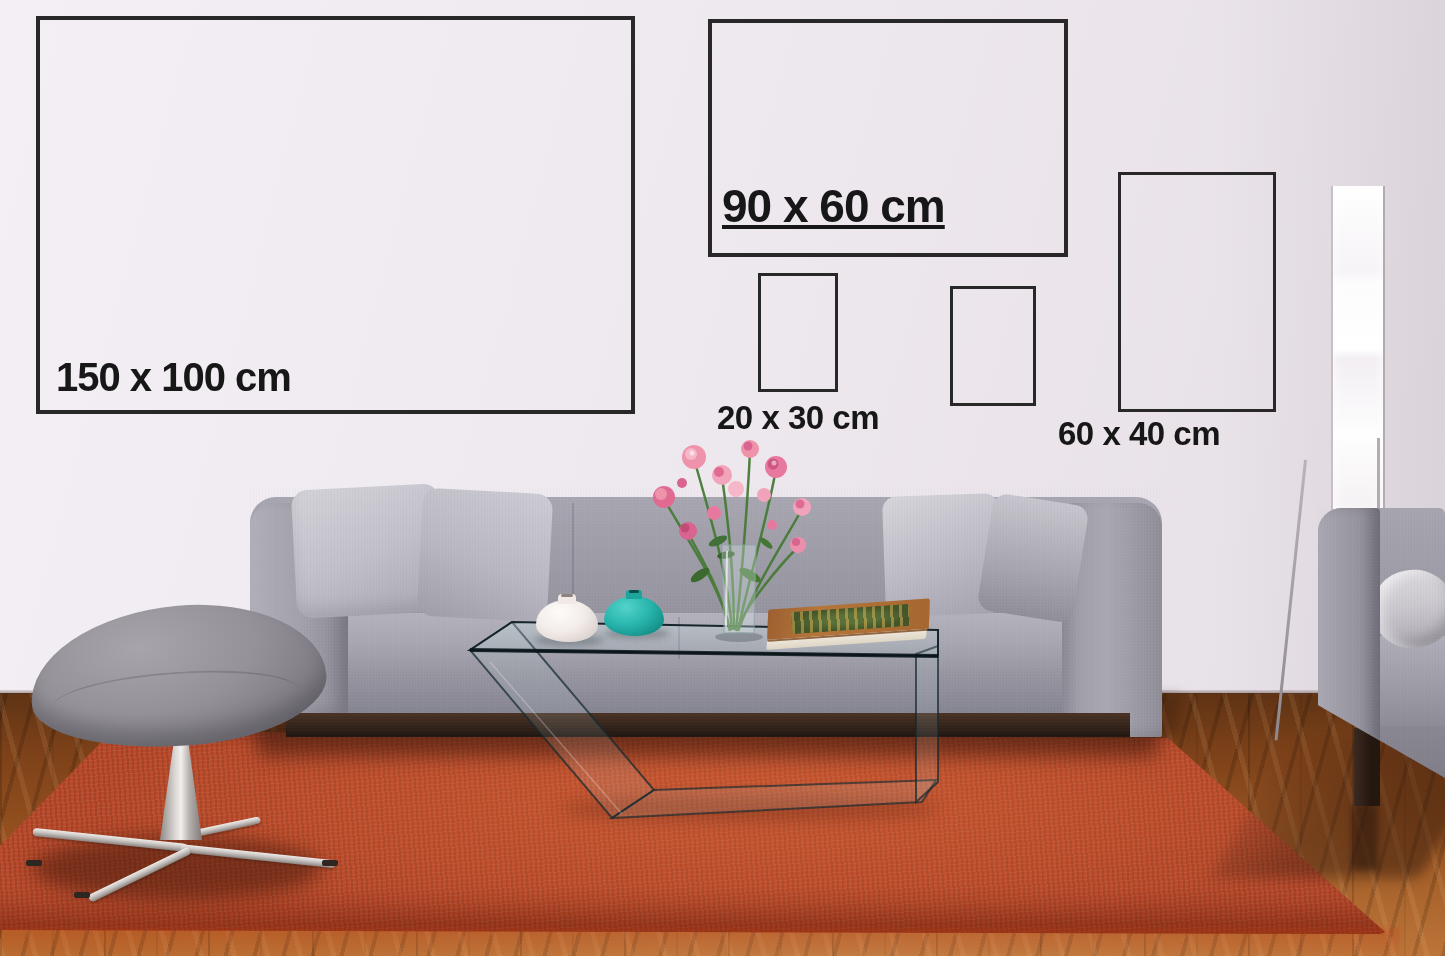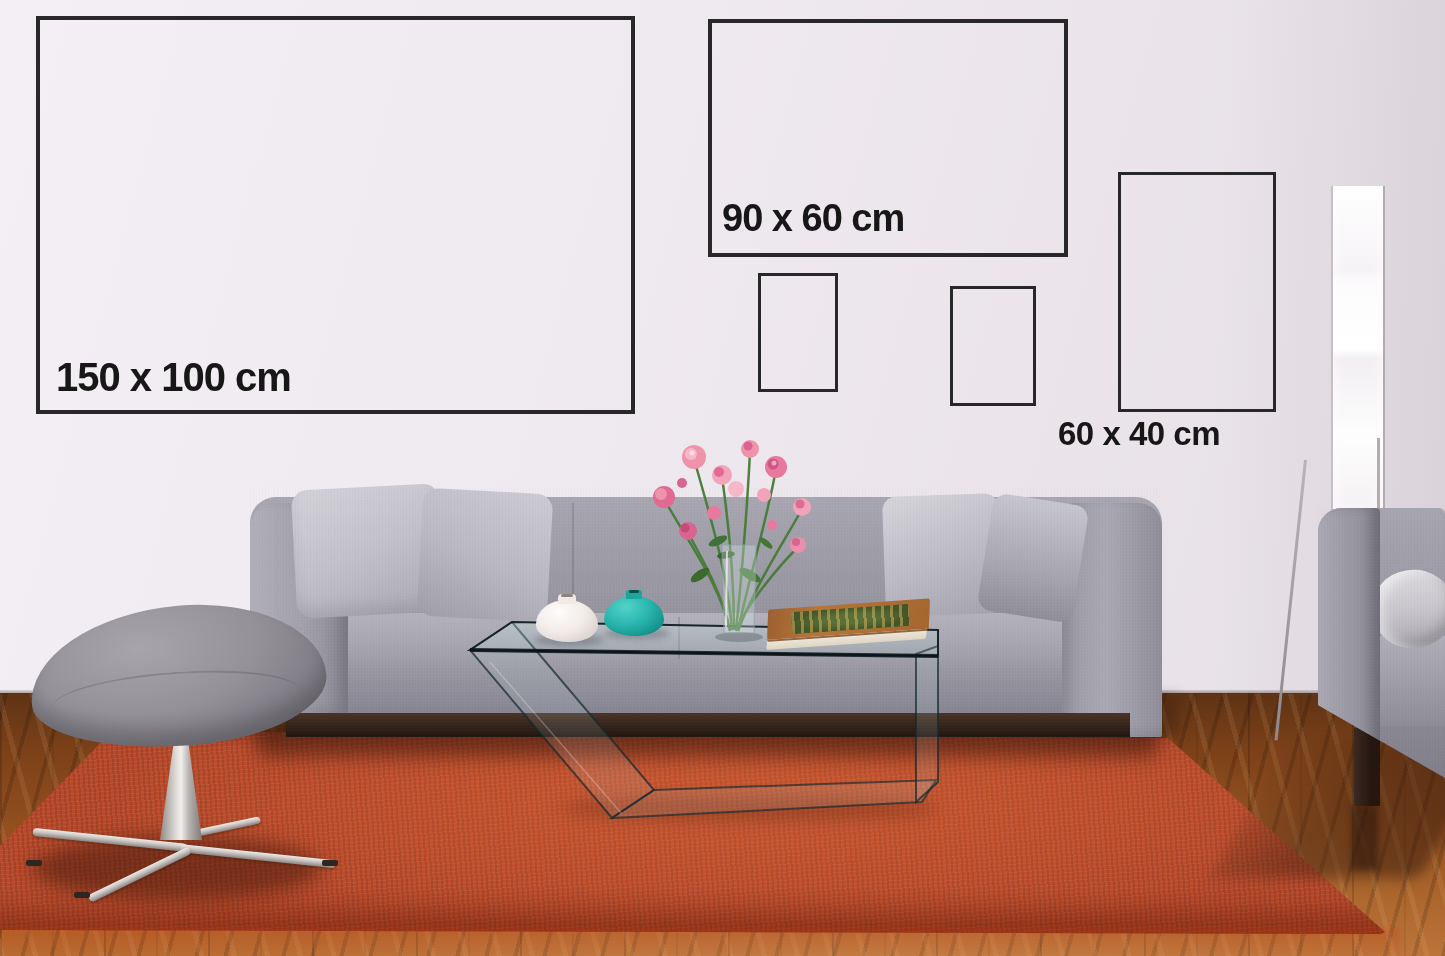--- a/index.html
+++ b/index.html
@@ -58,21 +58,21 @@
 
   
   .size-rect{position:absolute;border:4px solid #282828;background:transparent;z-index:5;}
   .r150{left:36px;top:16px;width:591px;height:390px;}
   .r90{left:708px;top:19px;width:352px;height:230px;}
   .r20{left:758px;top:273px;width:74px;height:113px;border-width:3px;}
   .rA4{left:950px;top:286px;width:80px;height:114px;border-width:3px;}
   .r60{left:1118px;top:172px;width:152px;height:234px;border-width:3px;}
   .size-label{position:absolute;font-weight:bold;color:#171717;letter-spacing:-1px;white-space:nowrap;}
   .label-150{left:16px;bottom:10px;font-size:40px;}
-  .label-90{left:10px;bottom:13px;font-size:38px;}
+  .label-90{left:10px;bottom:20px;font-size:46px;text-decoration:underline;}
   .size-caption{position:absolute;text-align:center;font-weight:bold;color:#171717;
                 font-size:33px;letter-spacing:-0.5px;line-height:1.12;z-index:5;}
   .cap20{left:688px;top:400px;width:220px;}
   .capA4{left:873px;top:408px;width:240px;}
   .capA4 span{display:block;}
   .cap60{left:1029px;top:416px;width:220px;}
 
   
   .lamp-column{left:1331px;top:186px;width:50px;height:326px;z-index:3;
     background:linear-gradient(180deg,#ffffff 0%,#f6f3f6 26%,#fdfcfd 30%,#ffffff 50%,#f2eef2 53%,#fefefe 76%,#f5f1f4 100%);
@@ -203,20 +203,21 @@
   <div class="abs refl-leg"></div>
   <div class="abs refl-rugglow"></div>
 
   <div class="size-rect r150">
     <span class="size-label label-150">150 x 100 cm</span>
   </div>
   <div class="size-rect r90">
     <span class="size-label label-90">90 x 60 cm</span>
   </div>
   <div class="size-rect r20"></div>
+  <div class="size-caption cap20">20 x 30 cm</div>
   <div class="size-rect rA4"></div>
   <div class="size-rect r60"></div>
   <div class="size-caption cap60">60 x 40 cm</div>
 
   <div class="abs lamp-column"></div>
   <div class="abs lamp-rod-diag"></div>
   <div class="abs lamp-rod-vert"></div>
 
   <div class="abs chair-leg"></div>
   <div class="abs chair">

